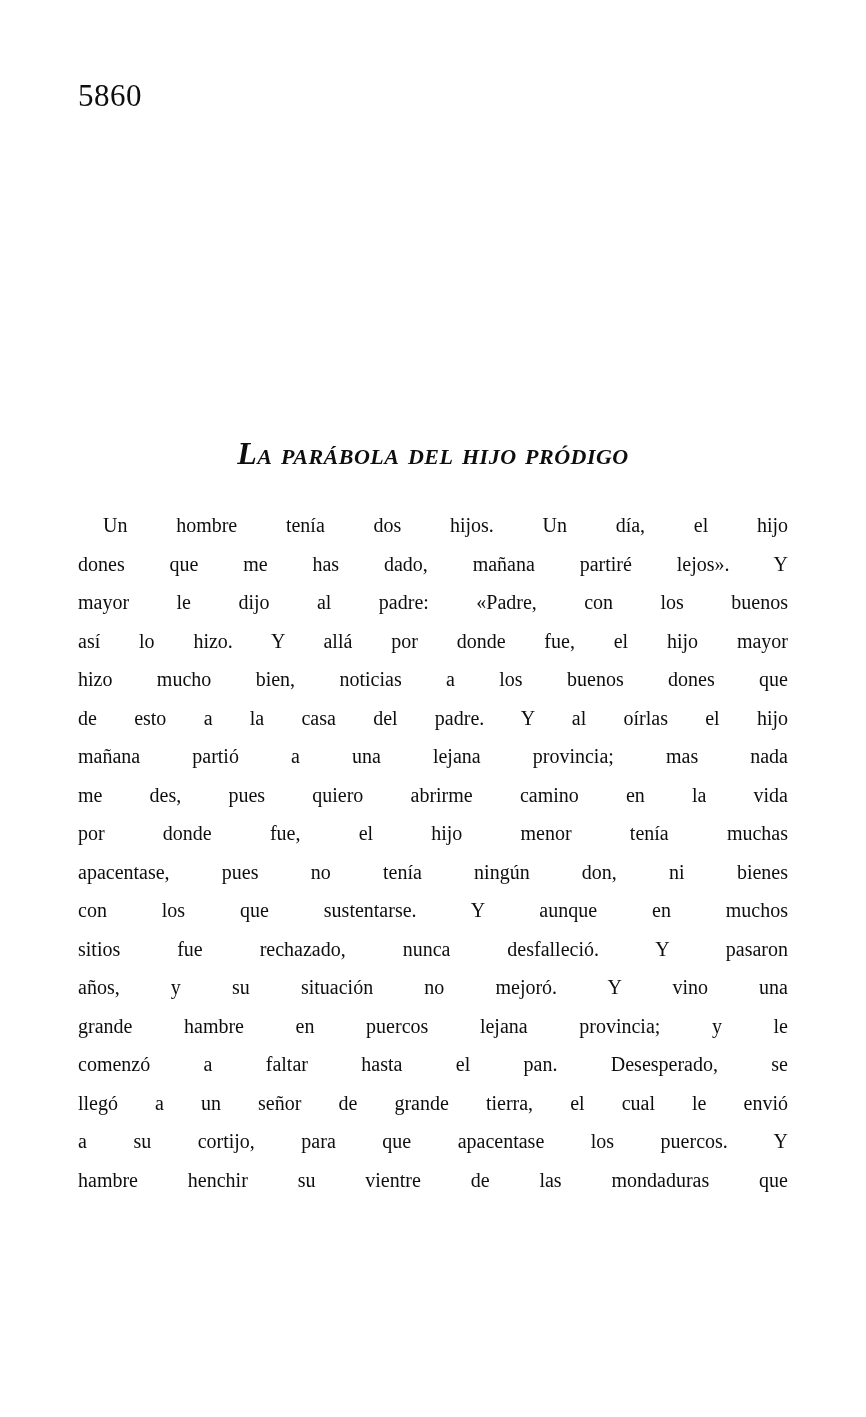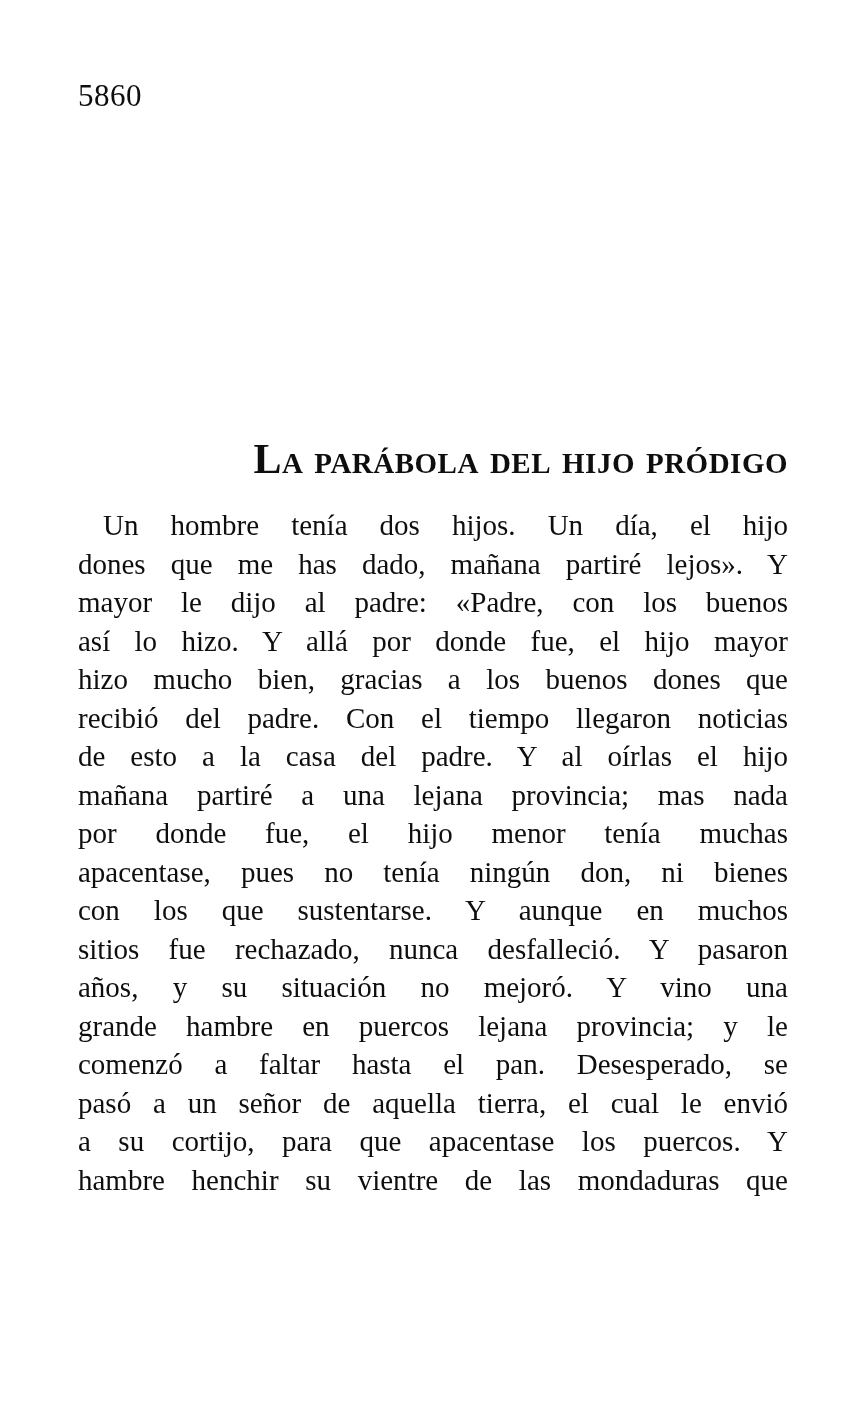--- a/index.html
+++ b/index.html
@@ -27,33 +27,34 @@
     top: 80px;
     font-size: 31px;
     line-height: 1;
     letter-spacing: 0.5px;
   }
   .chapter-title {
     position: absolute;
     left: 78px;
     top: 436px;
     width: 710px;
-    text-align: right;
-    font-size: 42px;
+    text-align: center;
+    font-size: 32px;
     font-weight: bold;
     font-variant: small-caps;
     letter-spacing: 0.5px;
     line-height: 1.1;
+    font-style: italic;
   }
   .paragraph {
     position: absolute;
     left: 78px;
     top: 506px;
     width: 710px;
-    font-size: 29px;
+    font-size: 20px;
   }
   .paragraph .line {
     line-height: 38.5px;
     text-align: justify;
     text-align-last: justify;
     white-space: normal;
   }
   .paragraph .line:first-child {
     text-indent: 25px;
   }
@@ -64,28 +65,28 @@
 <div class="page">
   <div class="page-number">5860</div>
 
   <h1 class="chapter-title">La parábola del hijo pródigo</h1>
 
   <div class="paragraph">
       <div class="line">Un hombre tenía dos hijos. Un día, el hijo</div>
       <div class="line">dones que me has dado, mañana partiré lejos». Y</div>
       <div class="line">mayor le dijo al padre: «Padre, con los buenos</div>
       <div class="line">así lo hizo. Y allá por donde fue, el hijo mayor</div>
-      <div class="line">hizo mucho bien, gracias a los buenos dones que</div>
-      <div class="line">recibió del padre. Con el tiempo llegaron noticias</div>
+      <div class="line">hizo mucho bien, noticias a los buenos dones que</div>
       <div class="line">de esto a la casa del padre. Y al oírlas el hijo</div>
-      <div class="line">mañana partiré a una lejana provincia; mas nada</div>
+      <div class="line">mañana partió a una lejana provincia; mas nada</div>
+      <div class="line">me des, pues quiero abrirme camino en la vida</div>
       <div class="line">por donde fue, el hijo menor tenía muchas</div>
       <div class="line">apacentase, pues no tenía ningún don, ni bienes</div>
       <div class="line">con los que sustentarse. Y aunque en muchos</div>
       <div class="line">sitios fue rechazado, nunca desfalleció. Y pasaron</div>
       <div class="line">años, y su situación no mejoró. Y vino una</div>
       <div class="line">grande hambre en puercos lejana provincia; y le</div>
       <div class="line">comenzó a faltar hasta el pan. Desesperado, se</div>
-      <div class="line">pasó a un señor de aquella tierra, el cual le envió</div>
+      <div class="line">llegó a un señor de grande tierra, el cual le envió</div>
       <div class="line">a su cortijo, para que apacentase los puercos. Y</div>
       <div class="line">hambre henchir su vientre de las mondaduras que</div>
     </div>
 </div>
 
 </body></html>

